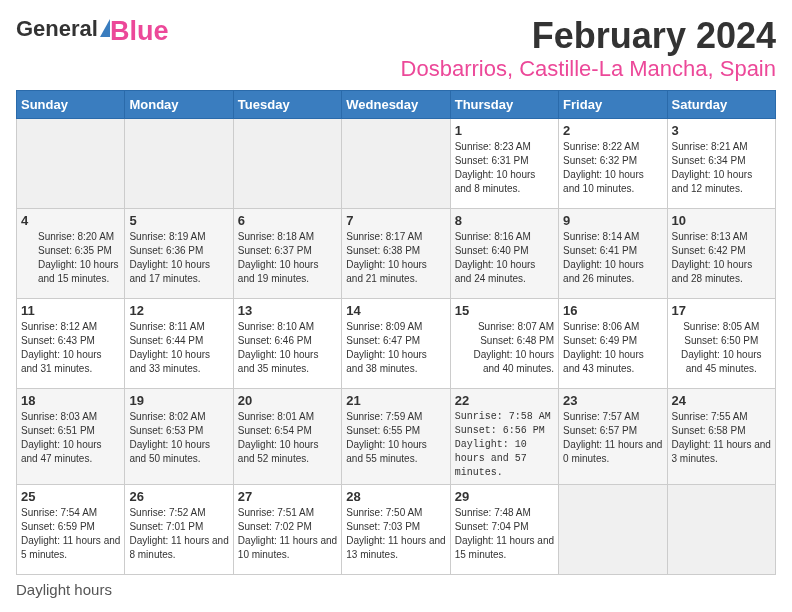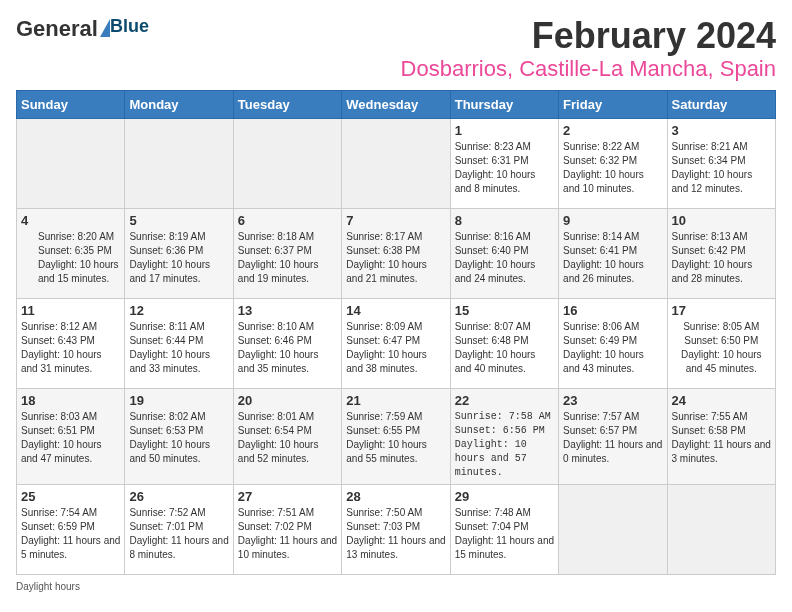--- a/index.html
+++ b/index.html
@@ -24,23 +24,23 @@
     .logo-text {
       display: flex;
       align-items: center;
     }
     .logo-general {
       font-size: 22px;
       font-weight: bold;
       color: #333;
     }
     .logo-blue {
-      font-size: 18px;
-      font-weight: bold;
-      color: #0c4a6e;
+      font-size: 27px;
+      font-weight: bold;
+      color: #ec4899;
     }
     .logo-triangle {
       width: 0;
       height: 0;
       border-left: 10px solid transparent;
       border-bottom: 18px solid #3a7dbf;
       margin-left: 2px;
       margin-bottom: 2px;
     }
     .title-block {
@@ -94,21 +94,21 @@
       background-color: #f5f5f5;
     }
     tr:nth-child(odd) td {
       background-color: #fff;
     }
     .empty-cell {
       background-color: #f0f0f0 !important;
     }
     .footer-note {
       margin-top: 6px;
-      font-size: 10px;
+      font-size: 15px;
       color: #555;
     }
   </style>
 </head>
 <body>
 
 <div class="header">
   <div class="logo">
     <div class="logo-text">
       <span class="logo-general">General</span>
@@ -223,21 +223,21 @@
 Daylight: 10 hours and 35 minutes.</div>
         </td>
         <td>
           <span class="day-num">14</span>
           <div class="day-info" style="white-space: pre-line;">Sunrise: 8:09 AM
 Sunset: 6:47 PM
 Daylight: 10 hours and 38 minutes.</div>
         </td>
         <td>
           <span class="day-num">15</span>
-          <div class="day-info" style="white-space: pre-line;">Sunrise: 8:07 AM
+          <div class="day-info" style="white-space: pre-line; text-align: right;">Sunrise: 8:07 AM
 Sunset: 6:48 PM
 Daylight: 10 hours and 40 minutes.</div>
         </td>
         <td>
           <span class="day-num">16</span>
           <div class="day-info" style="white-space: pre-line;">Sunrise: 8:06 AM
 Sunset: 6:49 PM
 Daylight: 10 hours and 43 minutes.</div>
         </td>
         <td>

